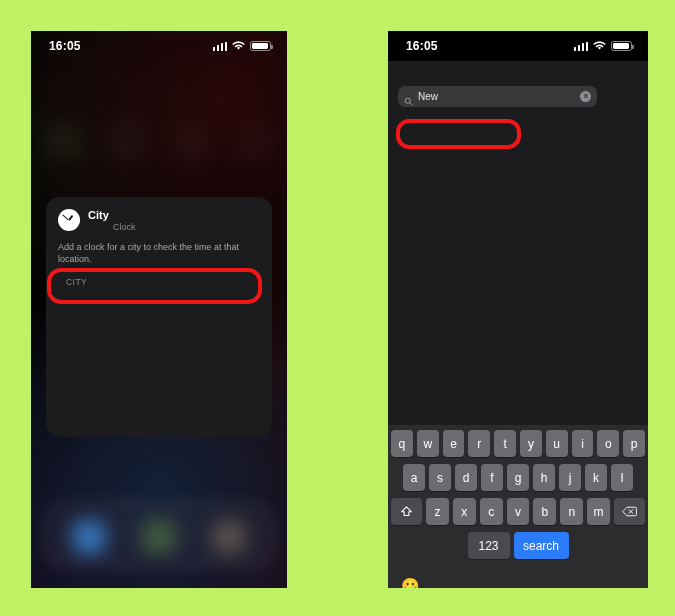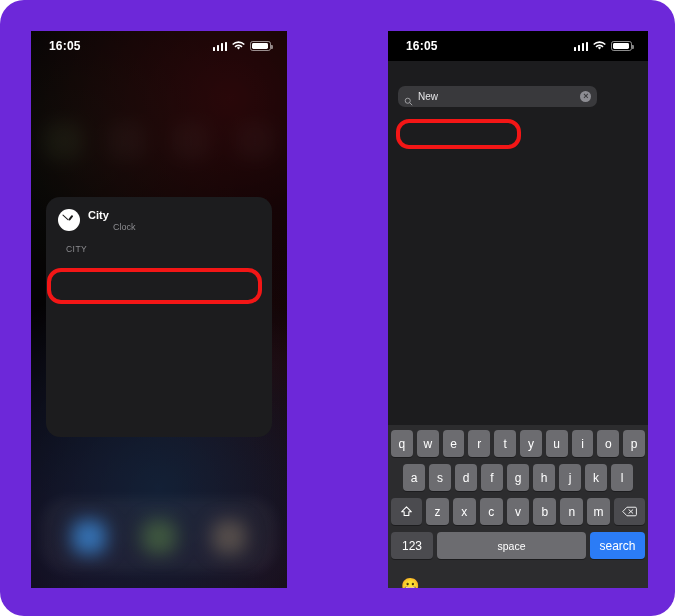--- a/index.html
+++ b/index.html
@@ -9,22 +9,21 @@
     width: 675px;
     height: 616px;
     overflow: hidden;
     font-family: "Liberation Sans", sans-serif;
   }
 
   .canvas {
     position: relative;
     width: 675px;
     height: 616px;
-    background: #6d28d9;
-    border-radius: 24px;
+    background: #bef264;
   }
 
   
   .phone {
     position: absolute;
     overflow: hidden;
     background: #000;
   }
   #phone-left  { left: 31px;  top: 31px; width: 256px; height: 557px; }
   #phone-right { left: 388px; top: 31px; width: 260px; height: 557px; }
@@ -319,20 +318,21 @@
     </div>
 
     <div class="widget-sheet">
       <div class="widget-head">
         <div class="clock-glyph"></div>
         <div class="widget-titles">
           <div class="widget-title">City</div>
           <div class="widget-sub">Clock</div>
         </div>
       </div>
+      <div class="widget-desc">Add a clock for a city to check the time at that location.</div>
       <div class="widget-section-label">CITY</div>
     </div>
 
   </div>
 
   <div class="redbox" id="redbox-cupertino"></div>
 
   <div class="phone" id="phone-right">
     <div class="screen"></div>
 
@@ -429,21 +429,20 @@
         <div class="key wide">
           <svg viewBox="0 0 20 14" width="15" height="11">
               <path d="M6.6 1.3h11a1.6 1.6 0 0 1 1.6 1.6v8.2a1.6 1.6 0 0 1-1.6 1.6h-11L1 7l5.6-5.7z" fill="none" stroke="#fff" stroke-width="1.2" stroke-linejoin="round"></path>
               <line x1="9.2" y1="4.7" x2="14.4" y2="9.3" stroke="#fff" stroke-width="1.2" stroke-linecap="round"></line>
               <line x1="14.4" y1="4.7" x2="9.2" y2="9.3" stroke="#fff" stroke-width="1.2" stroke-linecap="round"></line>
             </svg>
         </div>
       </div>
       <div class="kbd-row r4">
         <div class="key fn">123</div>
-        <div class="key space">space</div>
         <div class="key search-key">search</div>
       </div>
       <div class="kbd-bottom">
         <div class="emoji-key">😀</div>
       </div>
     </div>
 
   </div>
 
   <div class="redbox" id="redbox-newdelhi"></div>

